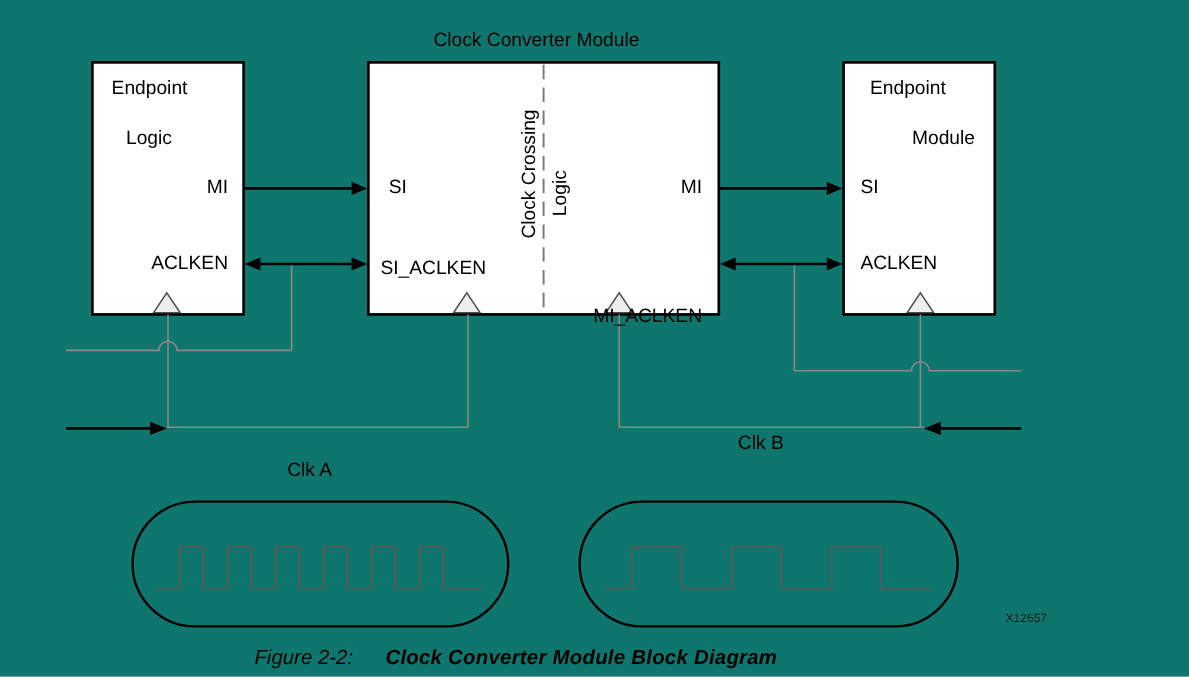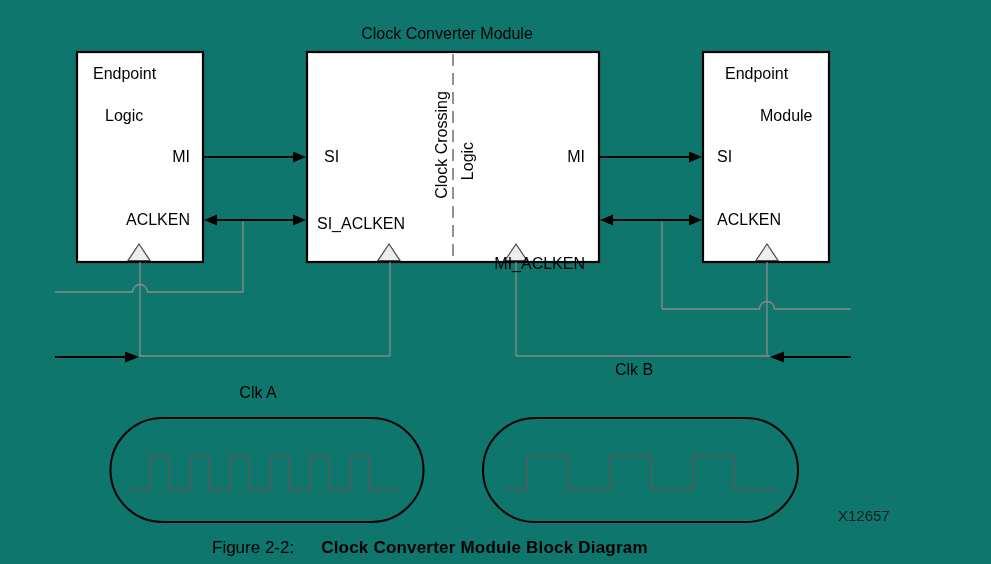--- a/index.html
+++ b/index.html
@@ -8,24 +8,24 @@
     font-family:"Liberation Sans","DejaVu Sans",sans-serif;color:#000;
     overflow:hidden;
   }
   #geom{position:absolute;left:0;top:0;width:991px;height:564px;}
   .lbl{position:absolute;font-size:16px;line-height:19px;white-space:nowrap;}
   .ctr{transform:translateX(-50%);}
   .vtext{
     position:absolute;font-size:16px;line-height:19px;white-space:nowrap;
     transform:translate(-50%,-50%) rotate(-90deg);
   }
-  .small{font-size:15px;line-height:10px;color:#1a1a1a;}
+  .small{font-size:10px;line-height:10px;color:#1a1a1a;}
   #caption{position:absolute;left:212px;top:537px;font-size:17px;line-height:21px;white-space:nowrap;}
-  #caption .fig{margin-top:13px;}
-  #caption .cap{font-weight:bold;margin-left:27px;letter-spacing:0.2px;}
+  #caption .fig{font-style:italic;margin-top:13px;}
+  #caption .cap{font-weight:bold;margin-left:27px;letter-spacing:0.2px;font-style:italic;}
 </style>
 </head>
 <body>
 
 <div id="stage">
 
   <svg id="geom" viewBox="0 0 991 564" xmlns="http://www.w3.org/2000/svg">
 
     <rect x="77" y="52" width="126" height="210" fill="#ffffff" stroke-width="2.2" stroke="#000000"></rect>
     <rect x="307" y="52" width="292" height="210" fill="#ffffff" stroke-width="2.2" stroke="#000000"></rect>

